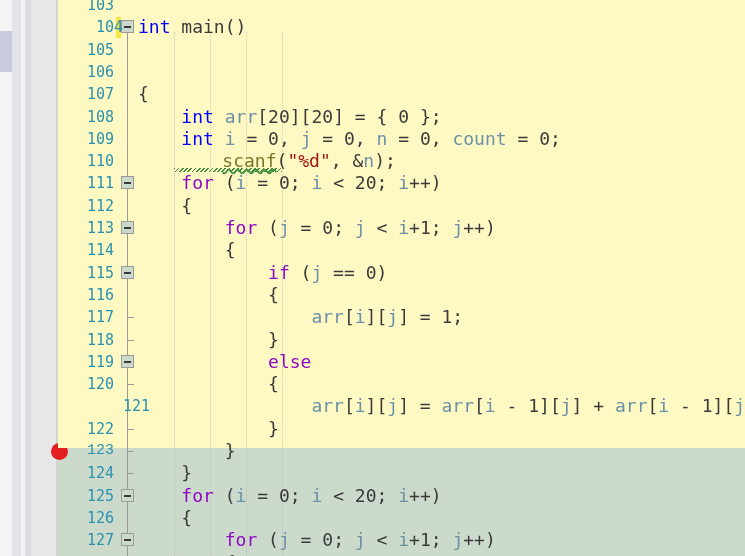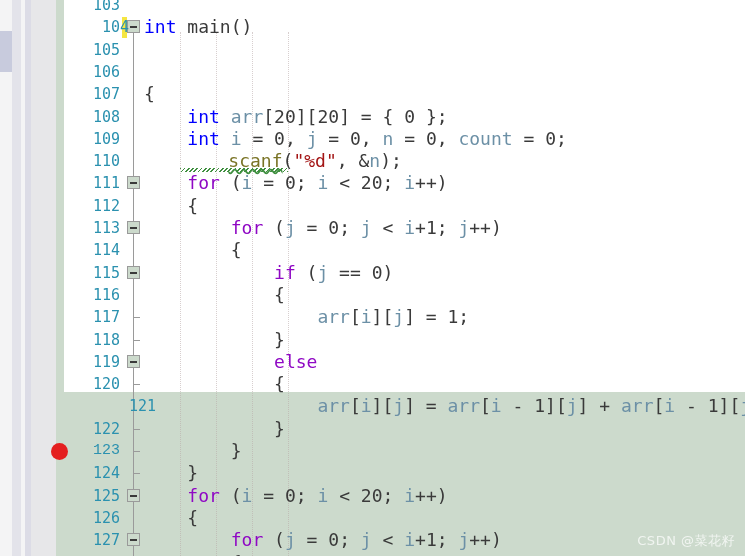--- a/index.html
+++ b/index.html
@@ -15,21 +15,21 @@
   .rail-thumb{position:absolute;left:0;top:31px;width:12px;height:41px;background:#c8cbdd;}
   .rail-b{position:absolute;left:12px;top:0;width:9px;height:556px;background:#e3e3ea;}
   .rail-c{position:absolute;left:21px;top:0;width:4px;height:556px;background:#f4f4f5;}
   .rail-d{position:absolute;left:25px;top:0;width:6px;height:556px;background:#dcdce6;}
 
   
   .bp-gutter{position:absolute;left:31px;top:0;width:25px;height:556px;background:#e7e7e9;}
   .bp-dot{position:absolute;width:17px;height:17px;border-radius:50%;background:#e41f1f;left:20px;}
 
   
-  .editor{position:absolute;left:64px;top:0;right:0;height:392px;background:#ffffff;}
+  .editor{position:absolute;left:58px;top:0;right:0;height:448px;background:#fef9c3;}
 
   
   .lnum{
     position:absolute;left:0;width:56px;text-align:right;
     color:#2b91af;font-size:15px;line-height:22px;
     letter-spacing:0px;
   }
 
   
   .changebar{position:absolute;left:58px;width:5px;height:21px;background:#f5e642;}
@@ -168,14 +168,13 @@
         <div class="code" style="top: 440px; left: 80px;">        <span class="pl">}</span></div>
         <div class="code" style="top: 462px; left: 80px;">    <span class="pl">}</span></div>
         <div class="code" style="top: 485px; left: 80px;">    <span class="ctl">for</span> <span class="pl">(</span><span class="id">i</span> <span class="pl">=</span> <span class="pl">0</span><span class="pl">;</span> <span class="id">i</span> <span class="pl">&lt;</span> <span class="pl">2</span><span class="pl">0</span><span class="pl">;</span> <span class="id">i</span><span class="pl">+</span><span class="pl">+</span><span class="pl">)</span></div>
         <div class="code" style="top: 507px; left: 80px;">    <span class="pl">{</span></div>
         <div class="code" style="top: 529px; left: 80px;">        <span class="ctl">for</span> <span class="pl">(</span><span class="id">j</span> <span class="pl">=</span> <span class="pl">0</span><span class="pl">;</span> <span class="id">j</span> <span class="pl">&lt;</span> <span class="id">i</span><span class="pl">+</span><span class="pl">1</span><span class="pl">;</span> <span class="id">j</span><span class="pl">+</span><span class="pl">+</span><span class="pl">)</span></div>
         <div class="code" style="top: 552px; left: 80px;">        <span class="pl">{</span></div>
         <div style="position: absolute; left: 116.08px; top: 168px; width: 108.24px; height: 4px; background: repeating-linear-gradient(135deg, rgb(63, 143, 63) 0px, rgb(63, 143, 63) 1.2px, transparent 1.2px, transparent 3px);"></div>
       </div>
   </div>
 
-  <div class="watermark">CSDN @菜花籽</div>
 </div>
 
 </body></html>

